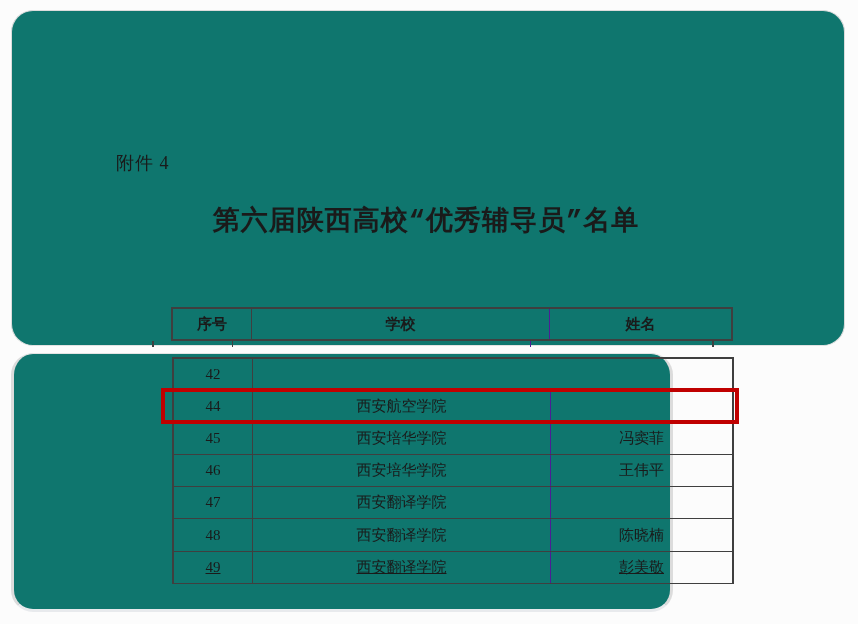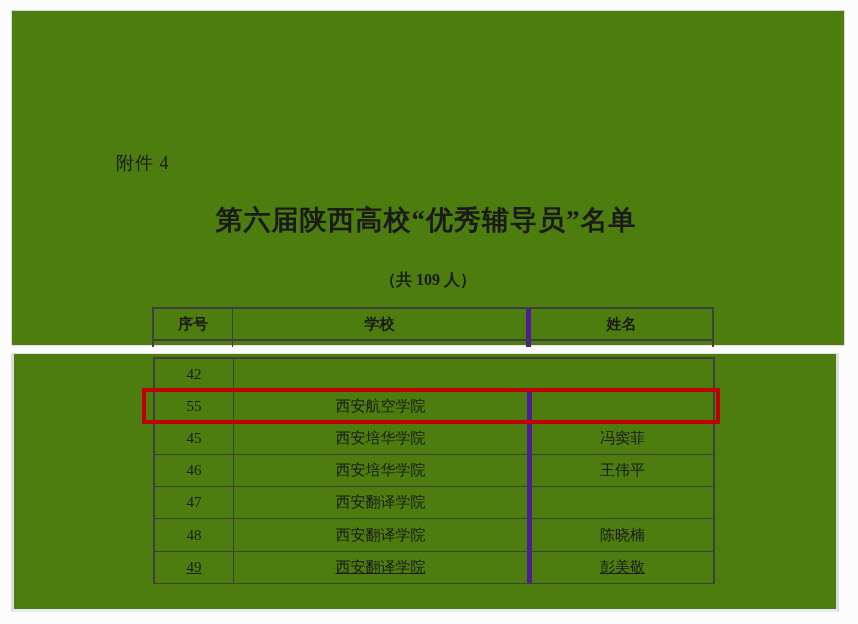--- a/index.html
+++ b/index.html
@@ -7,63 +7,66 @@
     padding: 0;
     width: 858px;
     height: 624px;
     background: #fcfcfc;
     overflow: hidden;
     font-family: "Liberation Serif", "DejaVu Serif", serif;
     color: #1a1a1a;
   }
   .page {
     position: absolute;
-    background: #4d7c0f;
+    background: #0f766e;
     box-sizing: border-box;
+    border-radius: 22px;
   }
   #page-1 {
     left: 11px; top: 10px;
     width: 834px; height: 336px;
     border: 1px solid #dcdcdc;
     border-bottom: 1px solid #e2e2e2;
   }
   #page-2 {
     left: 11px; top: 353px;
-    width: 828px; height: 259px;
+    width: 662px; height: 259px;
     border-left: 3px solid #dcdcdc;
     border-right: 3px solid #dcdcdc;
     border-top: 1px solid #e4e4e4;
     border-bottom: 3px solid #e8eaed;
   }
   .attachment-label {
     position: absolute;
     left: 104px; top: 140px;
     font-size: 18px;
     letter-spacing: 1px;
   }
   .doc-title {
     position: absolute;
     left: 0; right: 4px; top: 191px;
     text-align: center;
     font-size: 27px;
     font-weight: bold;
     letter-spacing: 1px;
+    font-family: Liberation Mono, monospace;
   }
   .count-note {
     position: absolute;
     left: 0; right: 0; top: 259px;
     text-align: center;
     font-size: 16px;
     font-weight: bold;
   }
   
   .tbl {
     position: absolute;
     box-sizing: border-box;
     border: 2px solid #3f3f3f;
+    margin-left: 19px;
   }
   #header-tbl {
     left: 140px; top: 296px;
     width: 562px; height: 34px;
     border-bottom-width: 2px;
   }
   #header-sliver {
     position: absolute;
     left: 140px; top: 330px;
     width: 562px; height: 6px;
@@ -88,21 +91,21 @@
   .cell {
     box-sizing: border-box;
     display: flex;
     align-items: center;
     justify-content: center;
     font-size: 15px;
     overflow: hidden;
     white-space: nowrap;
   }
   .cell.c1 { width: 79px; border-right: 1px solid #3f3f3f; }
-  .cell.c2 { width: 298px; border-right: 5px solid #4c1d95; }
+  .cell.c2 { width: 298px; border-right: 1px solid #4c1d95; }
   .cell.c3 { flex: 1; }
   .hdr .cell { font-weight: bold; font-size: 15px; }
   #header-tbl { display: flex; }
   
   .highlight-box {
     position: absolute;
     left: -13px; right: -7px;
     top: -3px; bottom: -2px;
     border: 4px solid #c00000;
     z-index: 5;
@@ -111,21 +114,20 @@
 </style>
 </head>
 <body>
 
 <div class="page" id="page-1">
 
   <div class="attachment-label">附件 4</div>
 
   <div class="doc-title">第六届陕西高校“优秀辅导员”名单</div>
 
-  <div class="count-note">（共 109 人）</div>
 
   <div class="tbl hdr" id="header-tbl">
     <div class="cell c1">序号</div>
     <div class="cell c2">学校</div>
     <div class="cell c3">姓名</div>
   </div>
 
   <div id="header-sliver">
     <div class="cell c1"></div>
     <div class="cell c2"></div>
@@ -137,21 +139,21 @@
 <div class="page" id="page-2">
   <div class="tbl" id="body-tbl">
 
     <div class="trow">
       <div class="cell c1">42</div>
     </div>
 
 
     <div class="trow">
       <div class="highlight-box"></div>
-      <div class="cell c1">55</div>
+      <div class="cell c1">44</div>
       <div class="cell c2">西安航空学院</div>
     </div>
 
     <div class="trow">
       <div class="cell c1">45</div>
       <div class="cell c2">西安培华学院</div>
       <div class="cell c3">冯窦菲</div>
     </div>
 
     <div class="trow">

